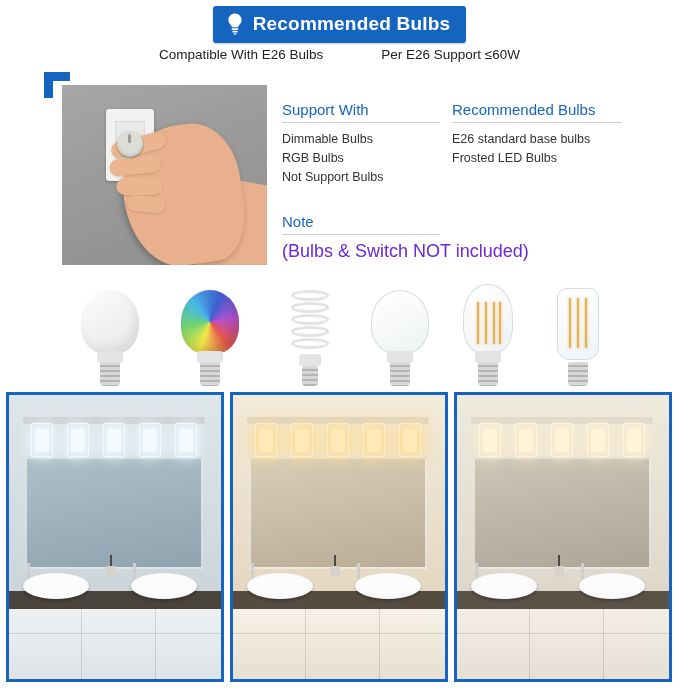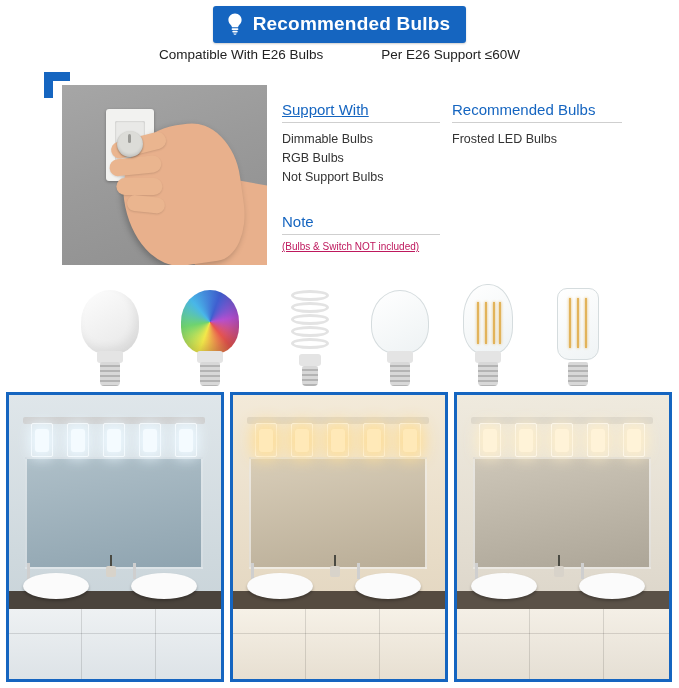--- a/index.html
+++ b/index.html
@@ -103,30 +103,30 @@
 
   
   .col { position:absolute; }
   .col-support { left:282px; top:101px; }
   .col-recommend { left:452px; top:101px; }
   .col-h {
     font-size:15px; color:#1565c0; font-weight:normal;
     padding-bottom:4px; margin-bottom:7px;
     border-bottom:1px solid #cfcfcf; display:block;
   }
-  .col-support .col-h { width:158px;text-decoration:underline; }
+  .col-support .col-h { width:158px; }
   .col-recommend .col-h { width:170px; }
   .col-li { font-size:12.5px; color:#333; line-height:19px; }
 
   .note-block { position:absolute; left:282px; top:213px; }
   .note-h {
     font-size:15px; color:#1565c0; padding-bottom:4px; margin-bottom:6px;
     border-bottom:1px solid #cfcfcf; width:158px; display:block;
   }
-  .note-text { font-size:10px; color:#be185d; white-space:nowrap;text-decoration:underline; }
+  .note-text { font-size:18px; color:#6d28d9; white-space:nowrap; }
 
   
   .bulbrow { position:absolute; left:0; top:268px; width:679px; height:122px; }
   .bulb-cell { position:absolute; top:0; width:96px; height:122px; }
 
   .screw {
     position:absolute; left:50%; transform:translateX(-50%);
     width:20px; height:24px; bottom:4px;
     background:repeating-linear-gradient(#d8d8d8 0 3px,#b4b4b4 3px 5px);
     border-radius:2px 2px 4px 4px;
@@ -222,20 +222,21 @@
 
 <div class="col col-support">
   <span class="col-h">Support With</span>
   <div class="col-li">Dimmable Bulbs</div>
   <div class="col-li">RGB Bulbs</div>
   <div class="col-li">Not Support Bulbs</div>
 </div>
 
 <div class="col col-recommend">
   <span class="col-h">Recommended Bulbs</span>
+  <div class="col-li">E26 standard base bulbs</div>
   <div class="col-li">Frosted LED Bulbs</div>
 </div>
 
 <div class="note-block">
   <span class="note-h">Note</span>
   <div class="note-text">(Bulbs &amp; Switch NOT included)</div>
 </div>
 
 <div class="bulbrow">
 

